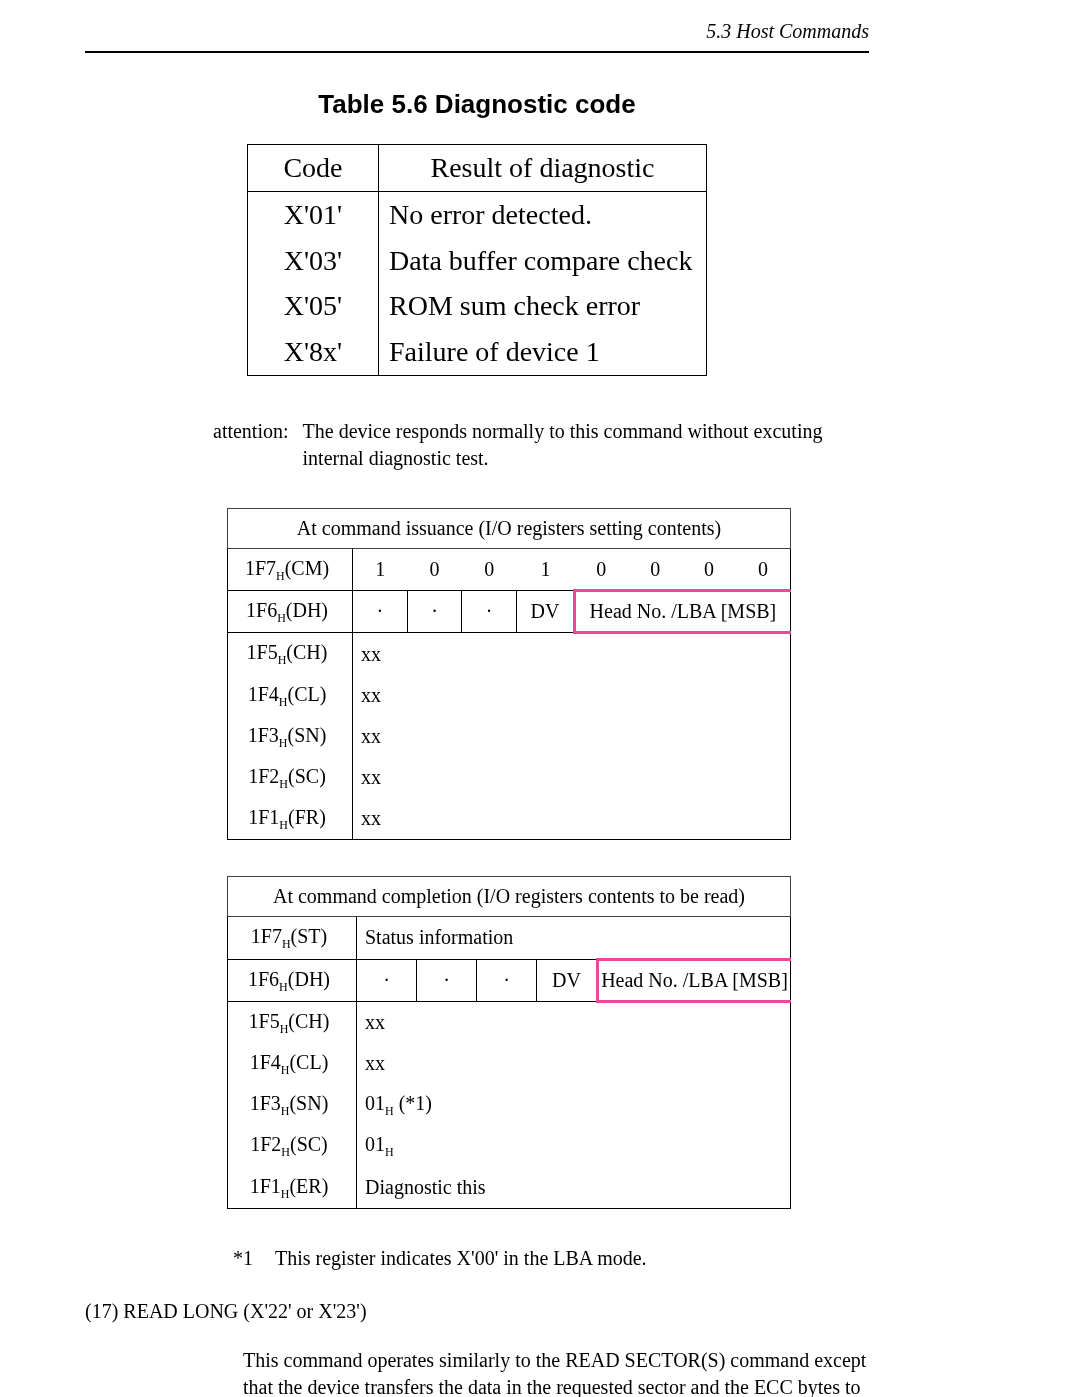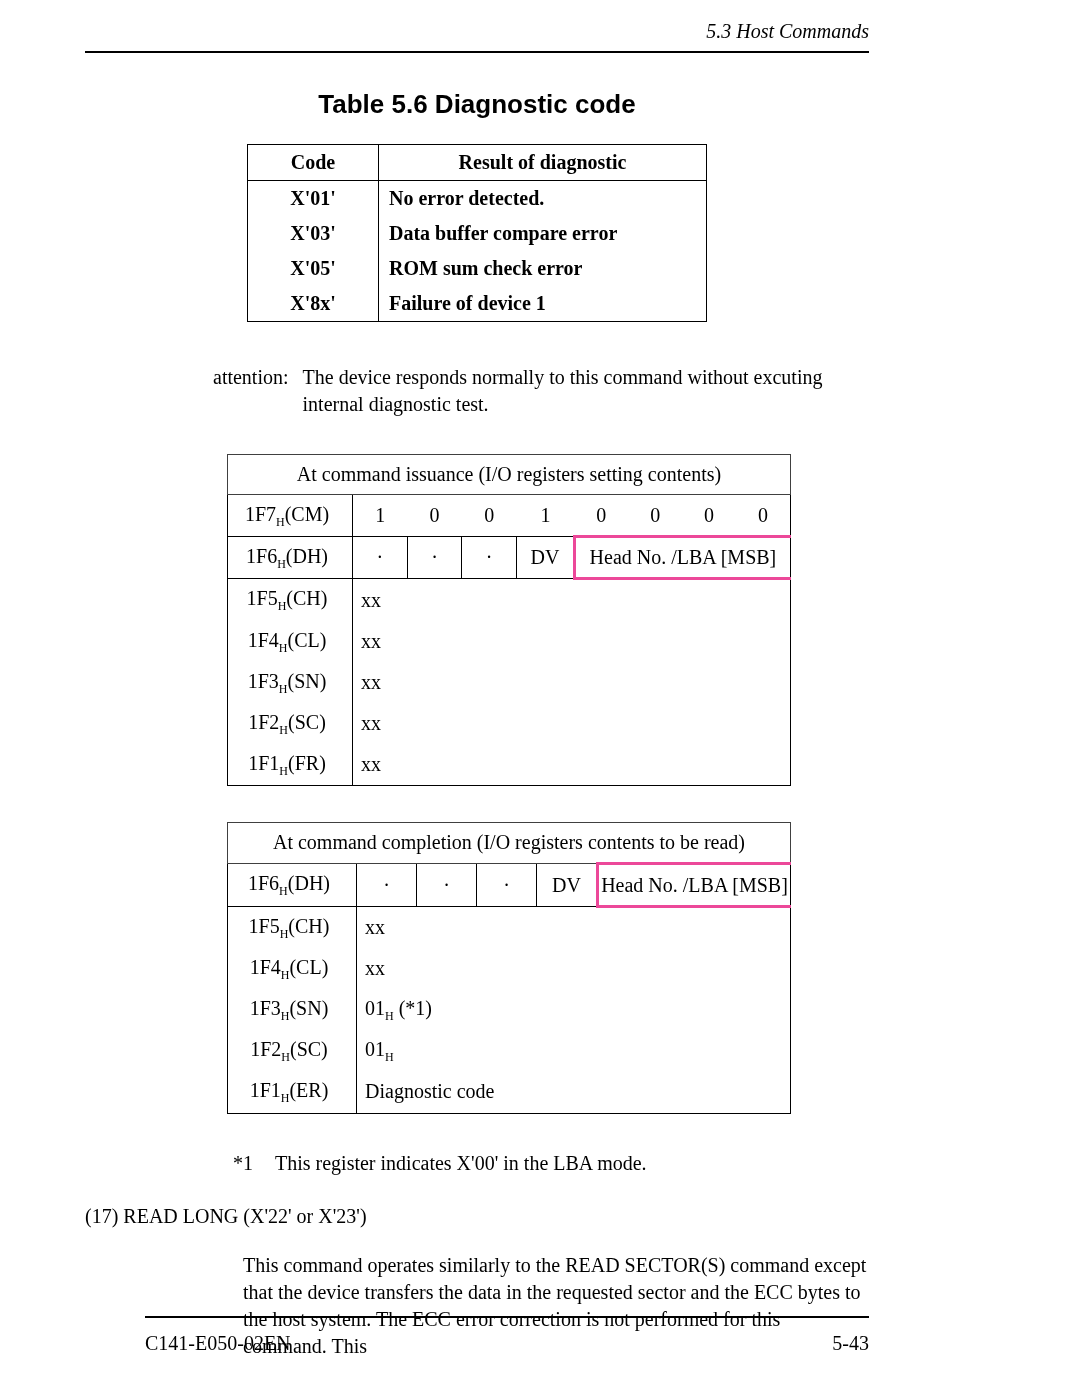--- a/index.html
+++ b/index.html
@@ -32,22 +32,22 @@
     font-size: 26px;
     margin-bottom: 22px;
   }
   .diag-table {
     border-collapse: collapse;
     margin: 0 auto 42px auto;
     width: 460px;
   }
   .diag-table th, .diag-table td {
     padding: 4px 10px;
-    font-weight: bold;
-    font-size: 20px;
+    font-weight: normal;
+    font-size: 28px;
   }
   .diag-table .hrow th {
     border: 1px solid #000;
     text-align: center;
   }
   .diag-table .brow td {
     border-left: 1px solid #000;
     border-right: 1px solid #000;
   }
   .diag-table .brow.last td {
@@ -147,21 +147,21 @@
         <tr class="hrow">
       <th style="width:110px">Code</th>
       <th>Result of diagnostic</th>
     </tr>
     <tr class="brow">
       <td class="code">X'01'</td>
       <td>No error detected.</td>
     </tr>
     <tr class="brow">
       <td class="code">X'03'</td>
-      <td>Data buffer compare error</td>
+      <td>Data buffer compare check</td>
     </tr>
     <tr class="brow">
       <td class="code">X'05'</td>
       <td>ROM sum check error</td>
     </tr>
     <tr class="brow last">
       <td class="code">X'8x'</td>
       <td>Failure of device 1</td>
     </tr>
   </tbody>
@@ -221,20 +221,24 @@
       </table>
   </div>
 
   <div class="reg-wrap">
   <table class="reg">
     <tbody>
           <tr>
             <th class="title" colspan="9">At command completion (I/O registers contents to be read)</th>
           </tr>
     <tr>
+      <td class="lbl"><span>1F7</span><span class="sub">H</span><span>(ST)</span></td>
+      <td class="wide" colspan="8">Status information</td>
+    </tr>
+    <tr>
       <td class="lbl"><span>1F6</span><span class="sub">H</span><span>(DH)</span></td>
       <td class="bit bitsep" style="width:55px">·</td>
       <td class="bit bitsep" style="width:55px">·</td>
       <td class="bit bitsep" style="width:55px">·</td>
       <td class="bit bitsep" style="width:55px">DV</td>
       <td class="head" colspan="4">Head No. /LBA [MSB]</td>
     </tr>
     <tr>
       <td class="lbl" style="border-bottom:none"><span>1F5</span><span class="sub">H</span><span>(CH)</span></td>
       <td class="xxcell" style="border-bottom:none" colspan="8">xx</td>
@@ -246,21 +250,21 @@
     <tr>
       <td class="lbl" style="border-top:none;border-bottom:none"><span>1F3</span><span class="sub">H</span><span>(SN)</span></td>
       <td class="xxcell" style="border-bottom:none" colspan="8"><span>01</span><span class="sub">H</span><span> (*1)</span></td>
     </tr>
     <tr>
       <td class="lbl" style="border-top:none;border-bottom:none"><span>1F2</span><span class="sub">H</span><span>(SC)</span></td>
       <td class="xxcell" style="border-bottom:none" colspan="8"><span>01</span><span class="sub">H</span><span></span></td>
     </tr>
     <tr>
       <td class="lbl" style="border-top:none"><span>1F1</span><span class="sub">H</span><span>(ER)</span></td>
-      <td class="xxcell" colspan="8">Diagnostic code</td>
+      <td class="xxcell" colspan="8">Diagnostic this</td>
     </tr>
   </tbody>
       </table>
   </div>
 
   <div class="note">
     <div class="nlabel">*1</div>
     <div>This register indicates X'00' in the LBA mode.</div>
   </div>
 

